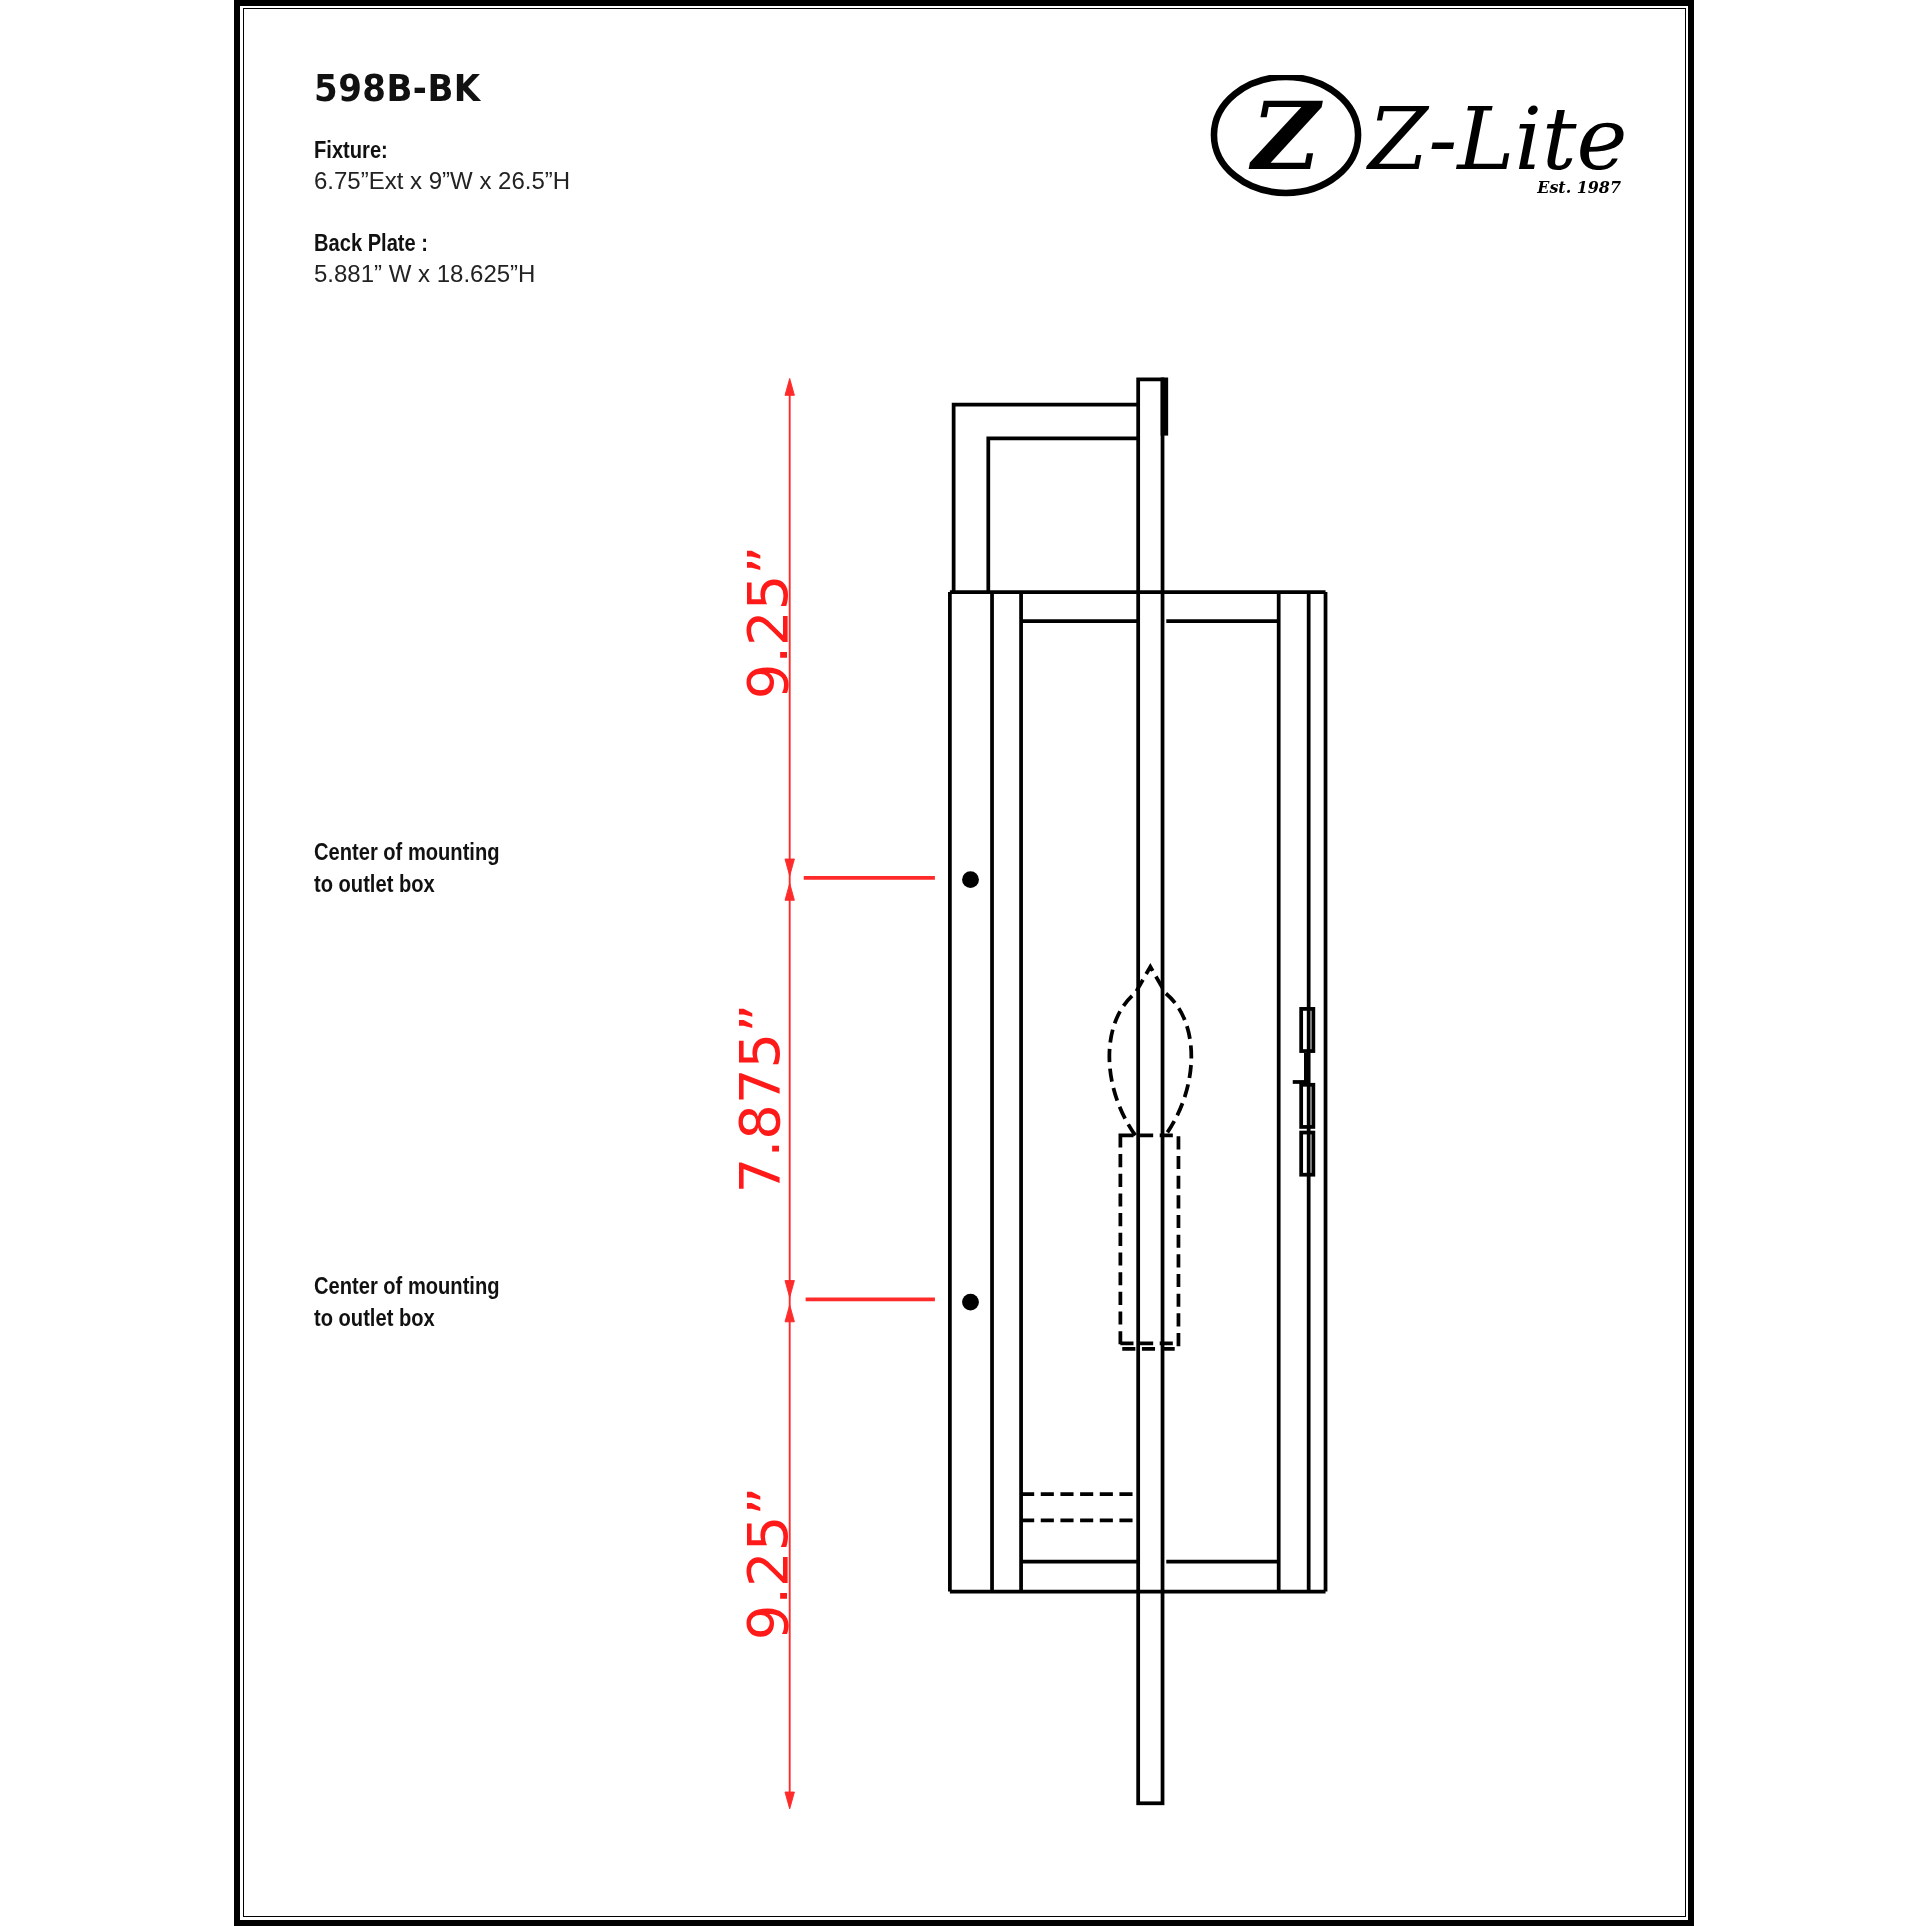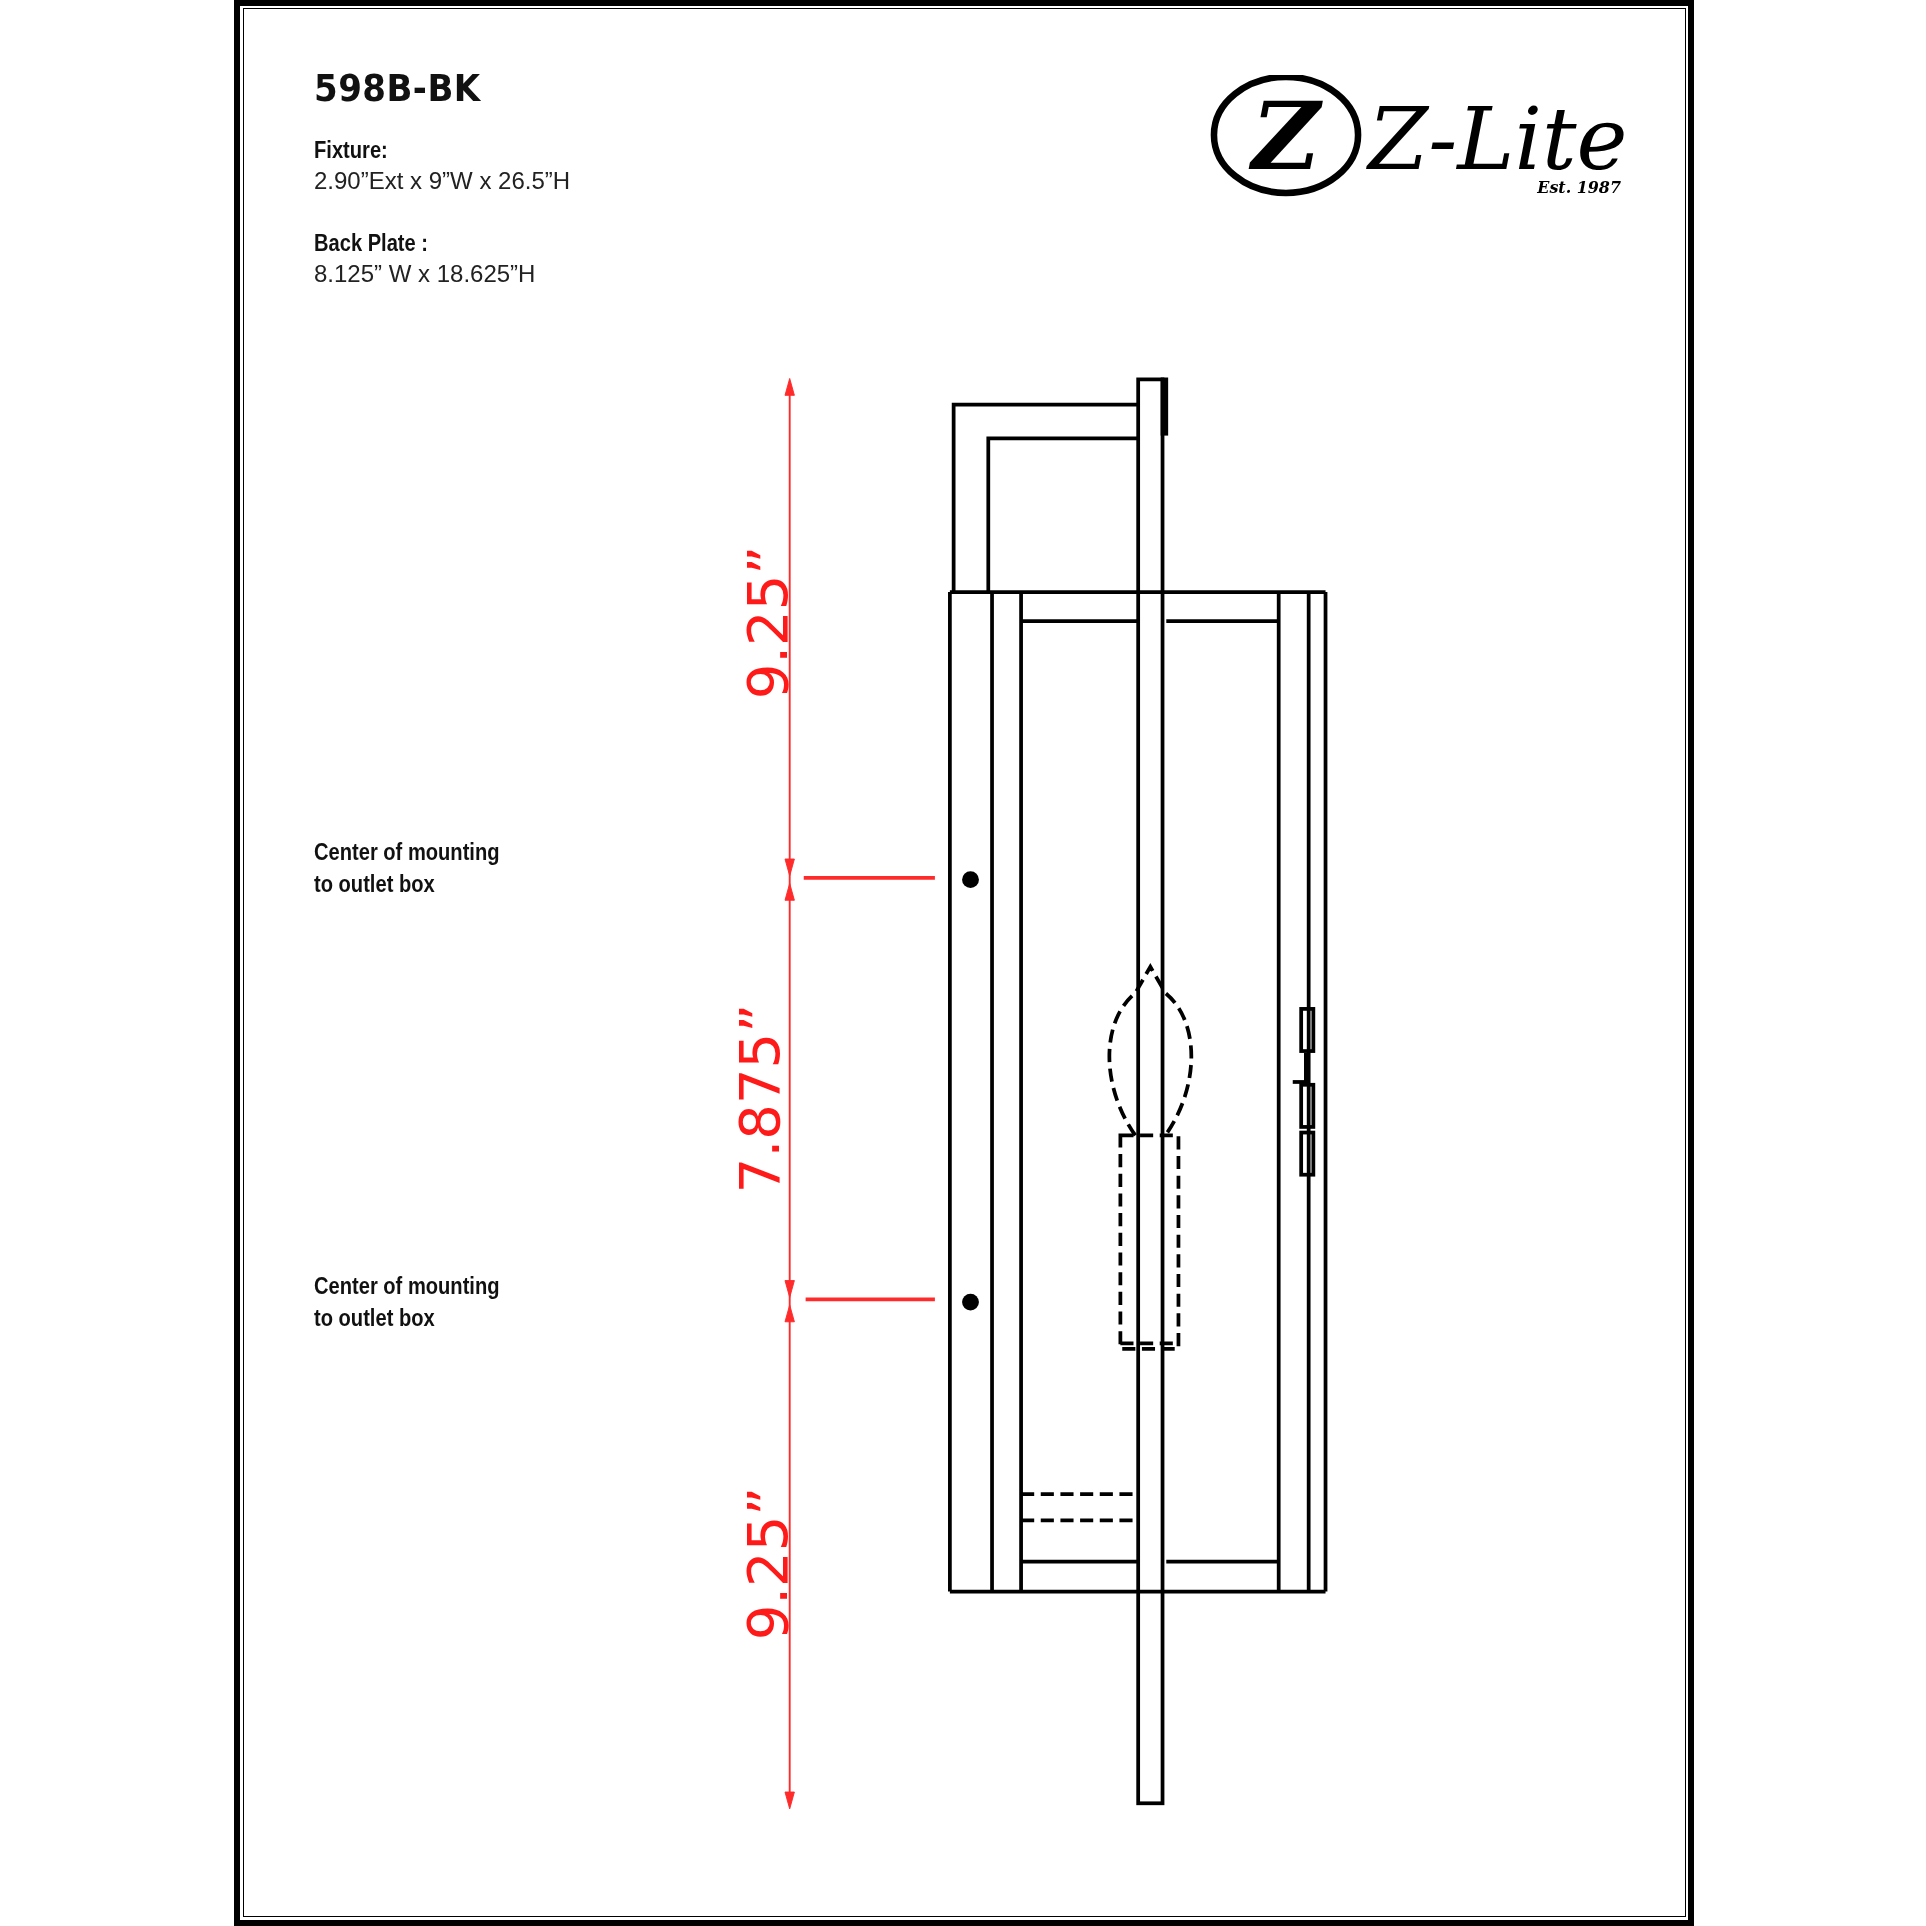--- a/index.html
+++ b/index.html
@@ -97,24 +97,24 @@
   </style>
 </head>
 <body>
 
 <div class="frame-outer"></div>
 <div class="frame-inner"></div>
 
 <div class="model-number">598B-BK</div>
 
 <div class="spec-label" style="top:137px;">Fixture:</div>
-<div class="spec-value" style="top:167px;">2.90”Ext x 9”W x 26.5”H</div>
+<div class="spec-value" style="top:167px;">6.75”Ext x 9”W x 26.5”H</div>
 
 <div class="spec-label" style="top:230px;">Back Plate :</div>
-<div class="spec-value" style="top:260px;">8.125” W x 18.625”H</div>
+<div class="spec-value" style="top:260px;">5.881” W x 18.625”H</div>
 
 <div class="note-label" style="top:836px;">Center of mounting
 to outlet box</div>
 <div class="note-label" style="top:1270px;">Center of mounting
 to outlet box</div>
 
 <svg class="logo" viewBox="0 0 460 140">
   <ellipse cx="82" cy="64" rx="77" ry="62" fill="none" stroke="#000" stroke-width="7"></ellipse>
   <text x="82" y="100" text-anchor="middle" font-family="DejaVu Serif, serif" font-style="italic" font-weight="bold" font-size="100" fill="#000">Z</text>
   <text x="170" y="100" font-family="DejaVu Serif, serif" font-style="italic" font-size="92" fill="#000">Z-Lite</text>

